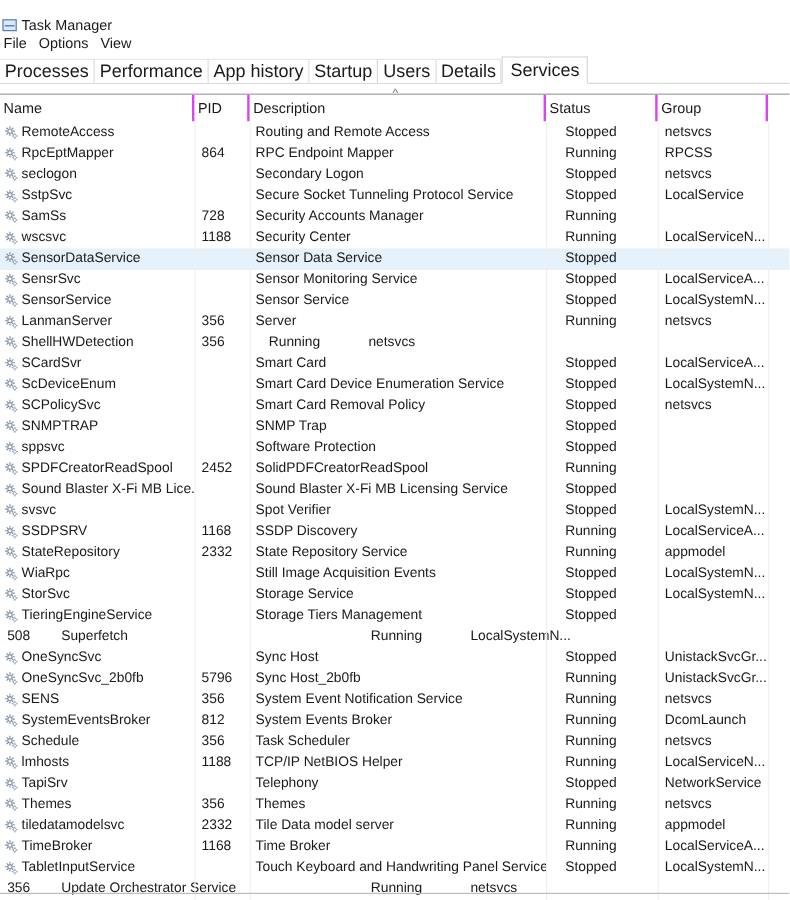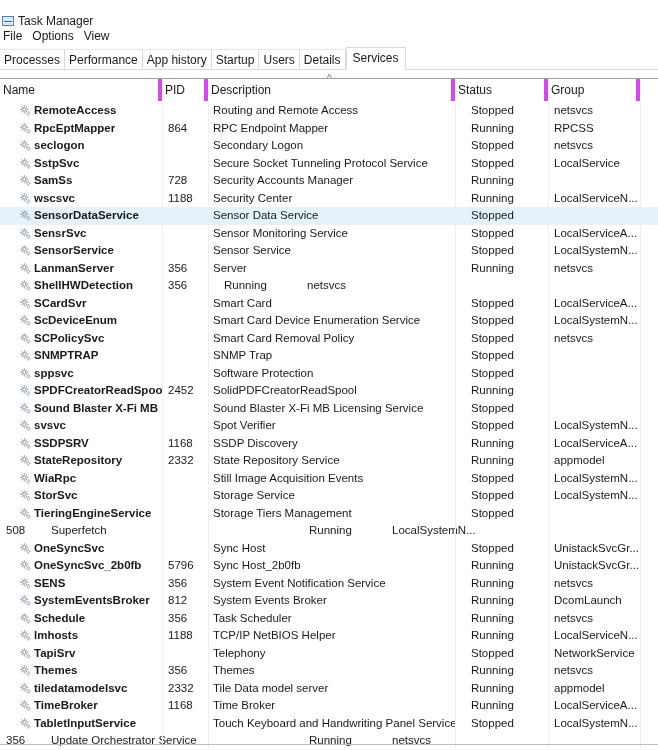--- a/index.html
+++ b/index.html
@@ -8,36 +8,36 @@
     font-family: "Liberation Sans", "DejaVu Sans", sans-serif;
     font-size:11.5px; color:#1a1a1a; position:relative;
   }
   .titlebar { height:16px; display:flex; align-items:center; padding-left:2px;margin-top:13px; }
   .titlebar .appicon { width:12px; height:10px; border:1px solid #5a7fa8; background:#dbe8f5; margin-right:4px; position:relative; box-sizing:border-box; }
   .titlebar .appicon::after { content:""; position:absolute; left:1px; right:1px; top:4px; height:2px; border-top:1px solid #2f6fb0; }
   .titlebar .title { font-size:12px; }
   .menubar { height:18px; display:flex; align-items:flex-start; }
   .menubar .menu-item { padding:0 5px 0 3px; font-size:12px; margin-right:2px; }
   .tabbar { height:22px; display:flex; align-items:flex-end; border-bottom:1px solid #d9d9d9; position:relative; }
-  .tab { height:20px; line-height:20px; padding:0 4px; font-size:12px; border-right:1px solid #d9d9d9; border-top:1px solid #e6e6e6; background:#fff; box-sizing:border-box; }
+  .tab { height:20px; line-height:20px; padding:0 4px; font-size:15px; border-right:1px solid #d9d9d9; border-top:1px solid #e6e6e6; background:#fff; box-sizing:border-box; }
   .tab.active { height:23px; line-height:21px; border:1px solid #d9d9d9; border-bottom:1px solid #fff; margin-bottom:-1px; padding:0 6px; }
   .gap { height:8px; border-bottom:1px solid #a0a0a0; }
   .header { height:22px; display:flex; position:relative; border-bottom:1px solid #ffffff; }
-  .header .hcell { line-height:22px; padding-left:3px; box-sizing:border-box; border-right:4px solid #d946ef; font-size:12px; color:#1a1a1a; }
+  .header .hcell { line-height:22px; padding-left:3px; box-sizing:border-box; border-right:2px solid #d946ef; font-size:12px; color:#1a1a1a; }
   .sort-arrow { position:absolute; left:327px; top:-6px; font-size:10px; color:#777; }
   .col-name { width:162px; }
   .col-pid { width:46px; }
   .col-desc { width:247px; }
   .col-status { width:93px; }
   .col-group { width:92px; }
   .rows { position:relative; }
   .row { height:17.5px; display:flex; align-items:center; }
   .row.selected { background:#e5f1fb; }
   .cell { box-sizing:border-box; white-space:nowrap; overflow:hidden; padding-left:5px; line-height:17px; }
-  .cell.col-name { padding-left:19px; display:flex; align-items:center;font-weight:bold; }
+  .cell.col-name { padding-left:3px; display:flex; align-items:center; }
   .cell.col-pid { padding-left:6px; }
   .cell.col-status { padding-left:16px; }
   .cell.col-group { padding-left:6px; }
   .gear { width:13px; height:13px; margin-right:2px; flex:none; }
   .colline { position:absolute; top:0; bottom:0; width:1px; background:#f0f0f0; }
   .bottomline { position:absolute; left:0; right:0; top:744px; height:1px; background:#bcbcbc; }
 </style>
 </head>
 <body>
 

